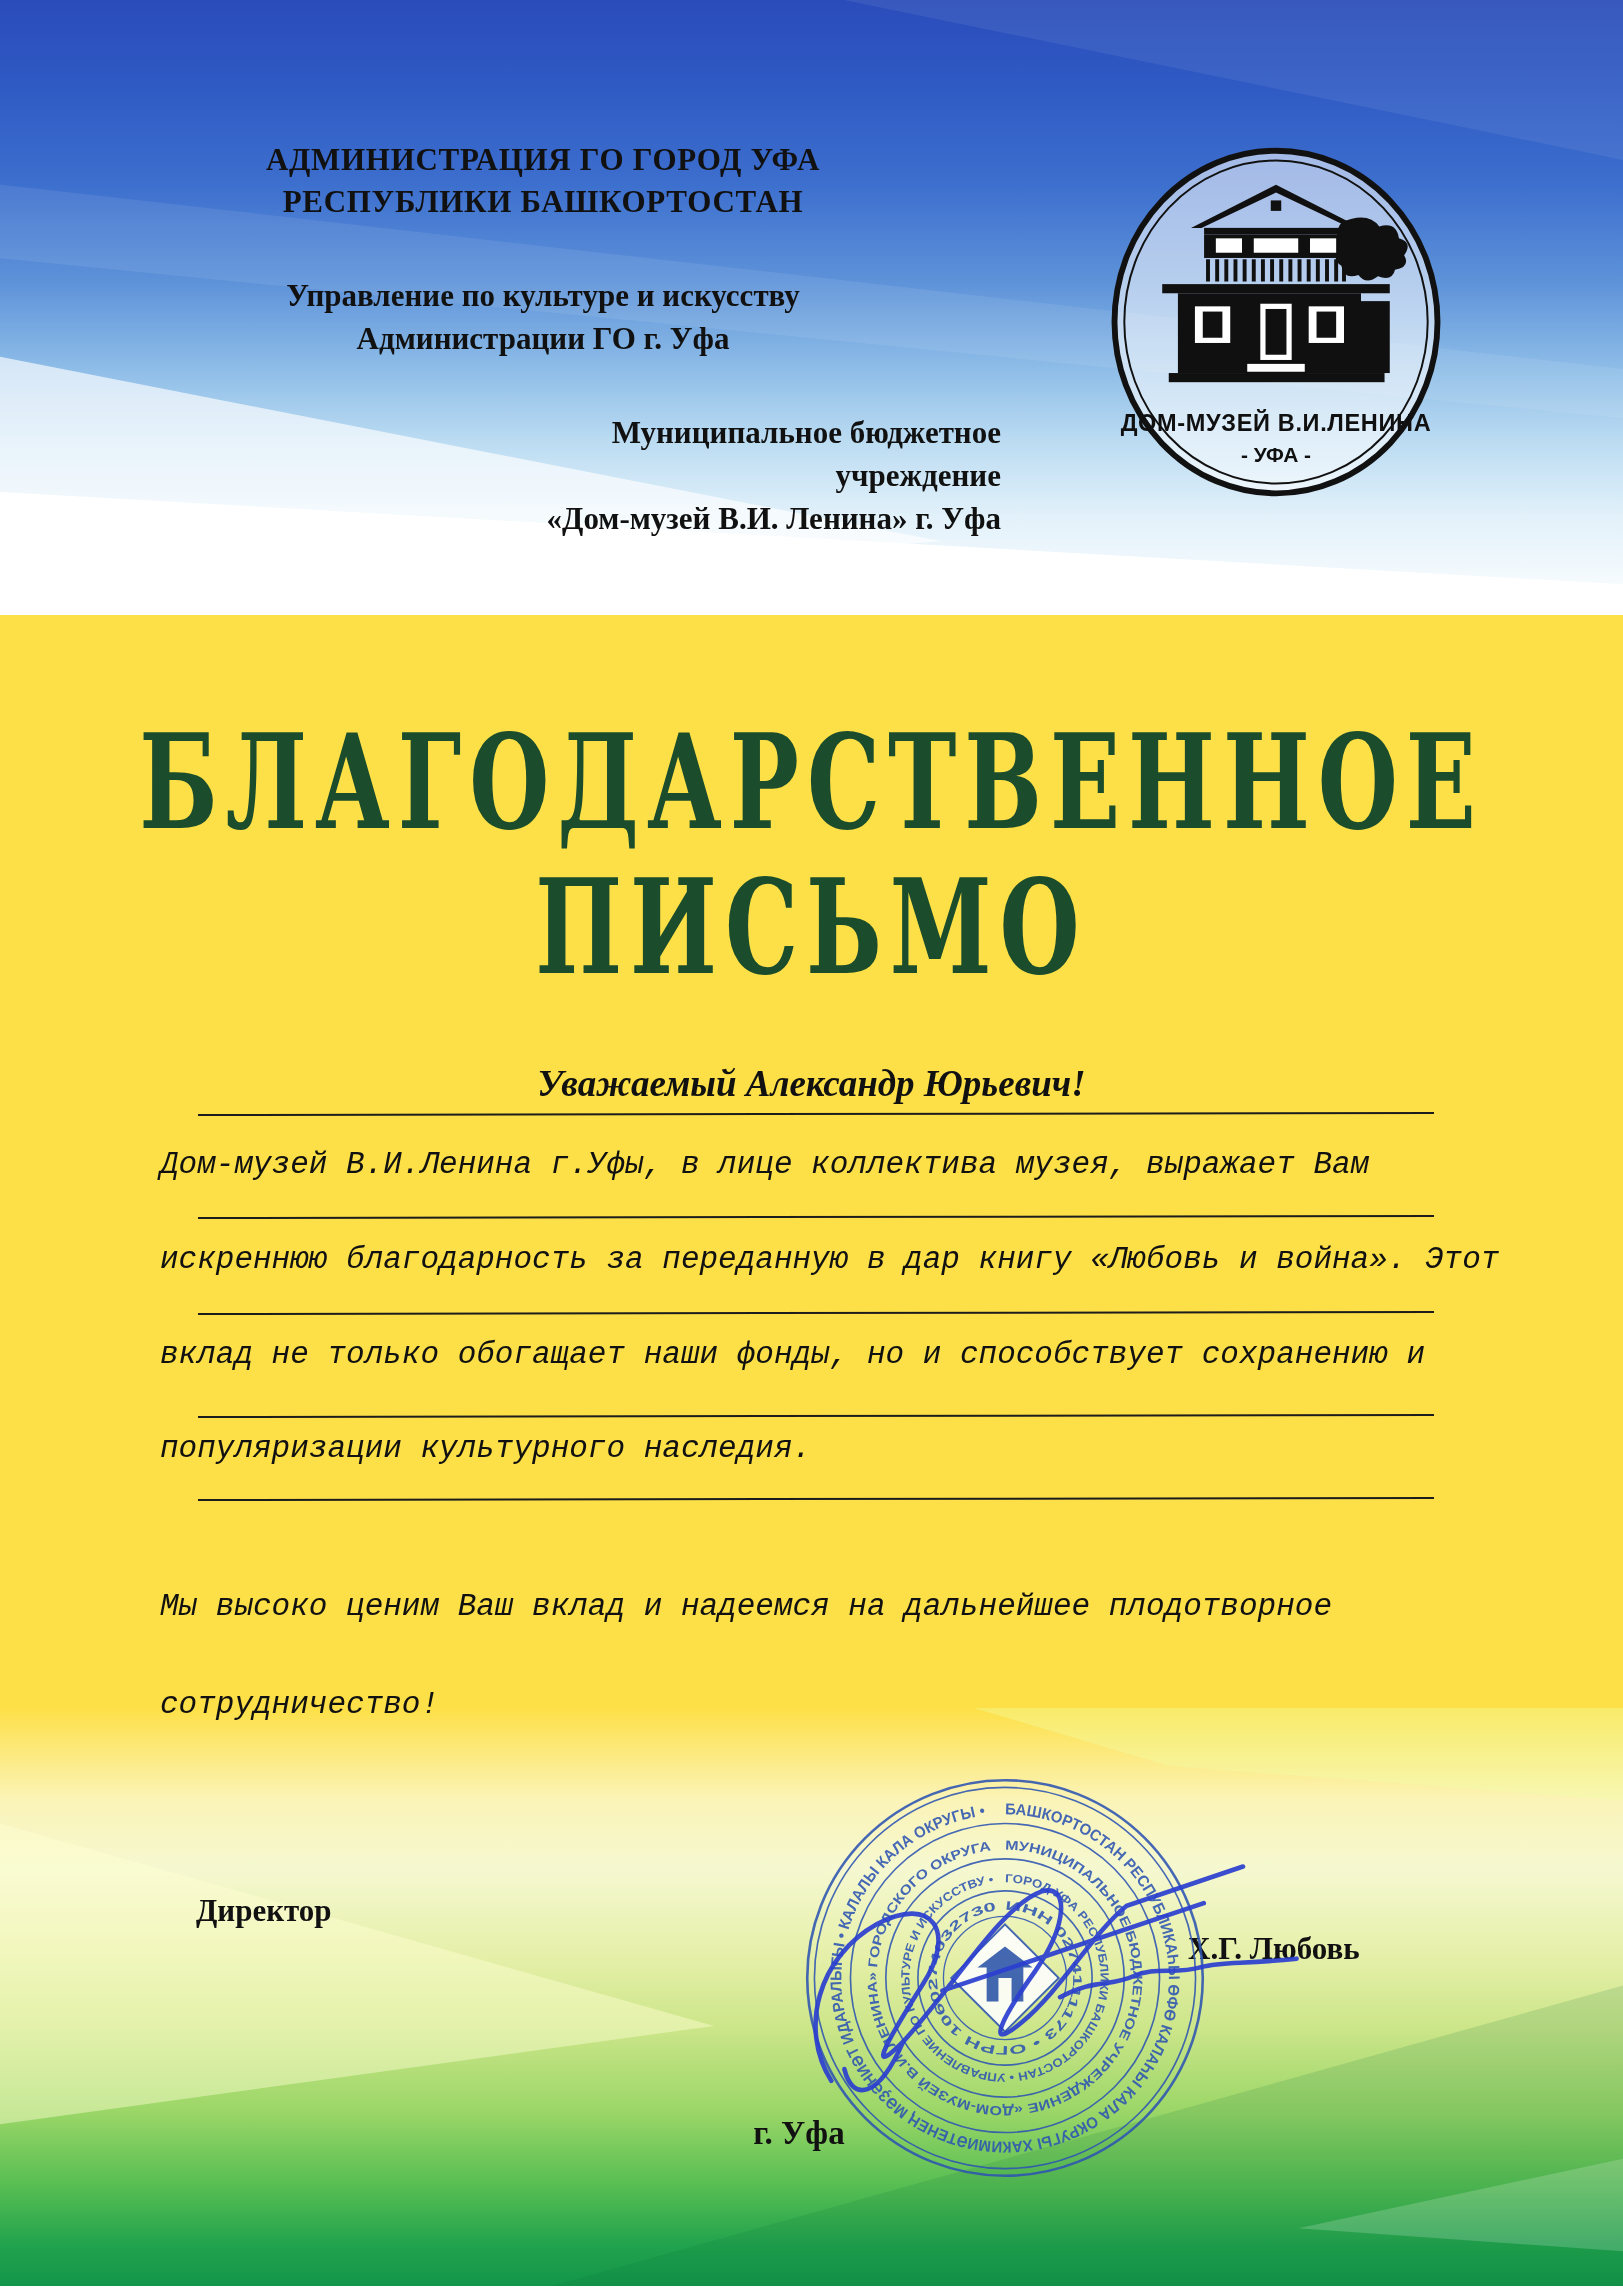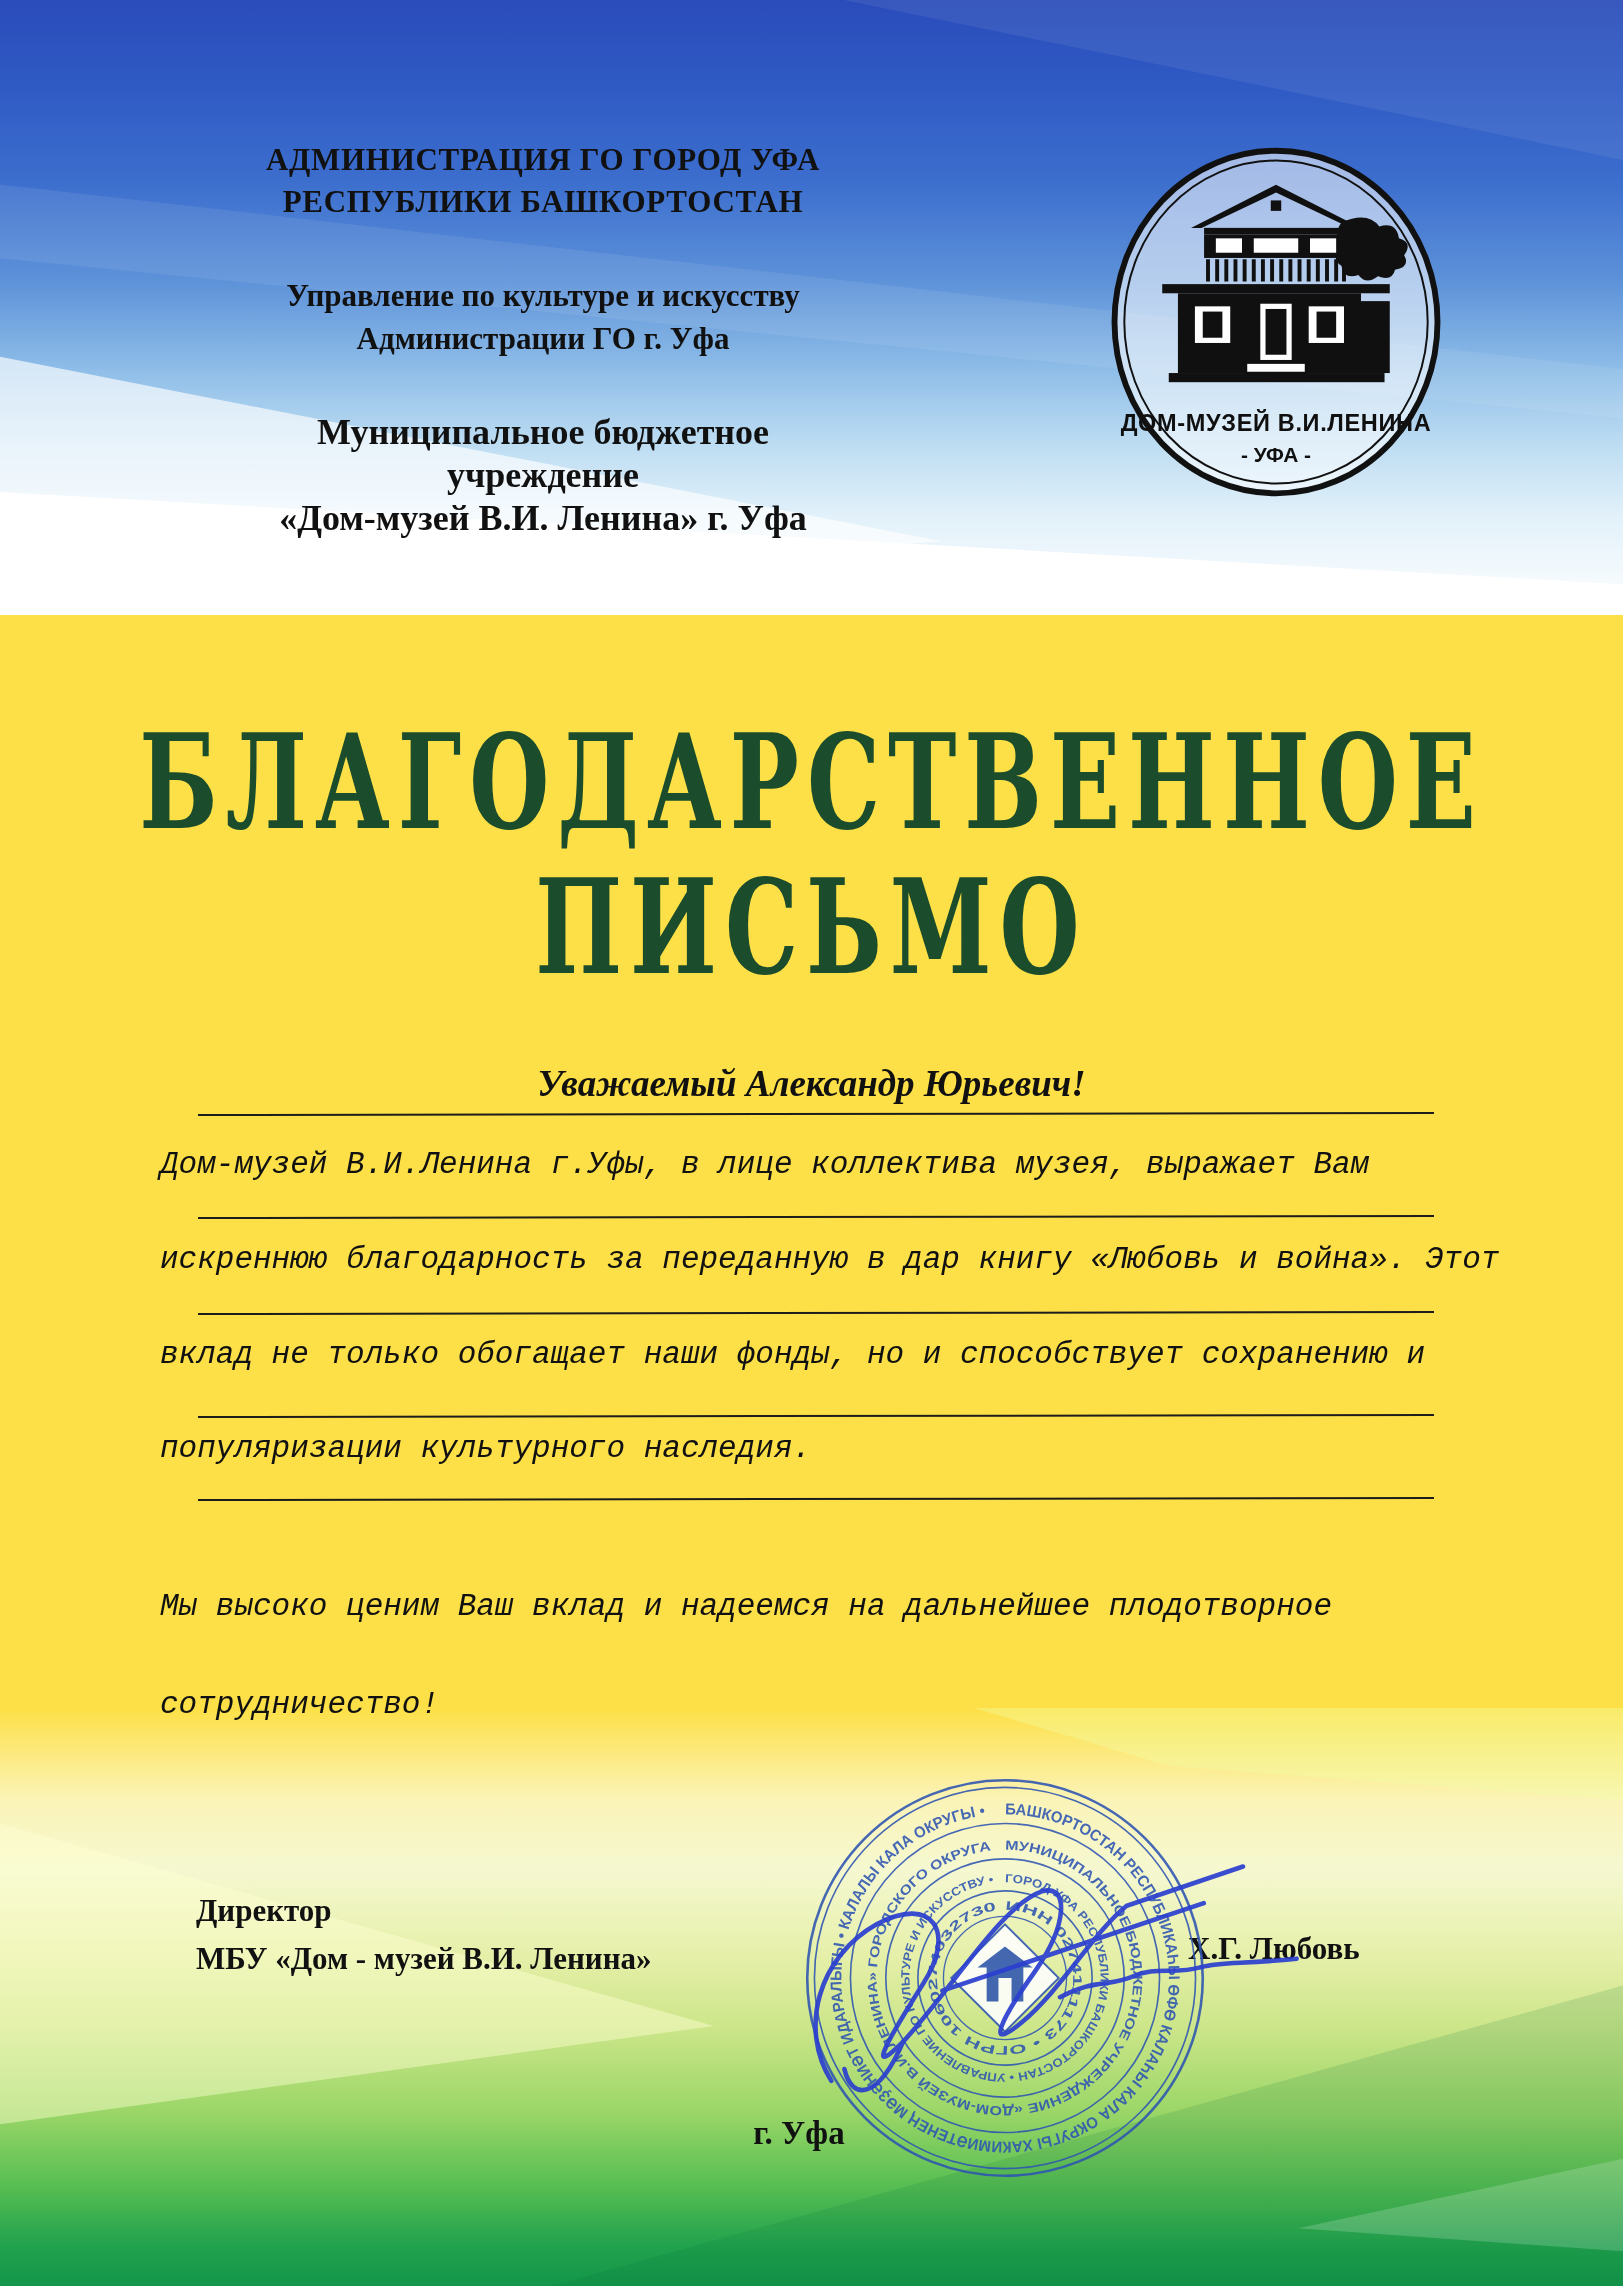--- a/index.html
+++ b/index.html
@@ -35,21 +35,21 @@
   .facet.f-g1{background:rgba(255,255,210,0.45);clip-path:polygon(0 20%,44% 55%,0 72%);}
   .facet.f-g2{background:rgba(8,110,58,0.14);clip-path:polygon(34% 100%,100% 48%,100% 100%);}
   .facet.f-g3{background:rgba(240,255,170,0.35);clip-path:polygon(60% 0,100% 0,100% 16%,72% 10%);}
   .facet.f-g4{background:rgba(255,255,255,0.18);clip-path:polygon(80% 90%,100% 78%,100% 94%);}
   .bottom-edge{position:absolute;left:0;top:2286px;width:1623px;height:9.2px;background:#ffffff;}
 
   
   .hdr{position:absolute;left:85px;width:916px;text-align:center;font-weight:bold;}
   .hdr-admin{top:139px;font-size:31px;line-height:42px;letter-spacing:0.7px;}
   .hdr-dept{top:274px;font-size:31px;line-height:43px;}
-  .hdr-muni{top:411px;font-size:36px;line-height:43px;}
+  .hdr-muni{top:411px;font-size:31px;line-height:43px;text-align:right;}
 
   
   .logo{position:absolute;left:1106px;top:144px;width:340px;height:360px;}
 
   
   .title-line{
     position:absolute;left:0;width:1623px;text-align:center;
     font-weight:bold;font-size:92px;letter-spacing:7.9px;
     transform:scaleY(1.42);transform-origin:top center;
     font-family:"DejaVu Serif","Liberation Serif",serif;
@@ -177,21 +177,20 @@
   <div class="rule r5"></div>
 
   <div class="body-line b1">Дом-музей В.И.Ленина г.Уфы, в лице коллектива музея, выражает Вам</div>
   <div class="body-line b2">искреннюю благодарность за переданную в дар книгу «Любовь и война». Этот</div>
   <div class="body-line b3">вклад не только обогащает наши фонды, но и способствует сохранению и</div>
   <div class="body-line c1">Мы высоко ценим Ваш вклад и надеемся на дальнейшее плодотворное</div>
   <div class="body-line b4">популяризации культурного наследия.</div>
   <div class="body-line c2">сотрудничество!</div>
 
   <div class="sig-role1">Директор</div>
-  <div class="sig-role2">МБУ «Дом - музей В.И. Ленина»</div>
   <div class="sig-name">Х.Г. Любовь</div>
   <div class="sig-city">г. Уфа</div>
 
   <svg class="stamp" viewBox="0 0 620 620">
     <defs>
       <path id="ringA" d="M310,60 A250,250 0 1 1 310,560 A250,250 0 1 1 310,60"></path>
       <path id="ringB" d="M310,114 A196,196 0 1 1 310,506 A196,196 0 1 1 310,114"></path>
       <path id="ringC" d="M310,164 A146,146 0 1 1 310,456 A146,146 0 1 1 310,164"></path>
       <path id="ringD" d="M310,206 A104,104 0 1 1 310,414 A104,104 0 1 1 310,206"></path>
     </defs>

